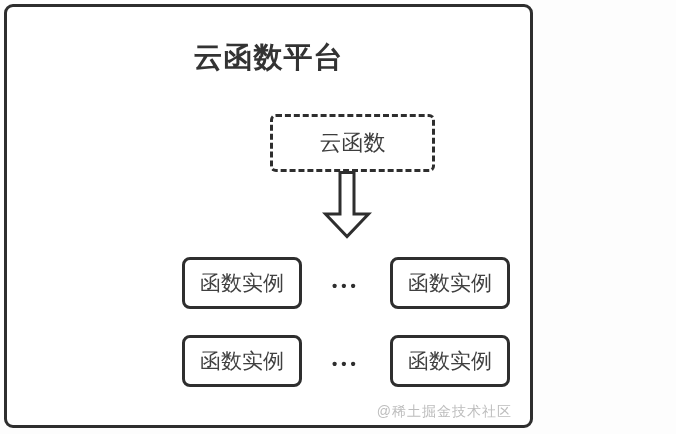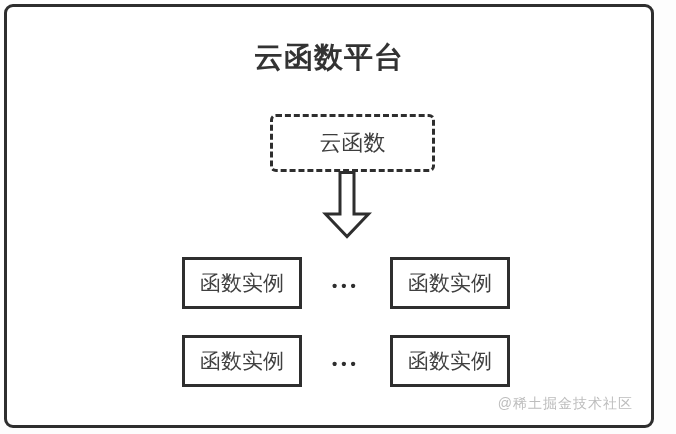--- a/index.html
+++ b/index.html
@@ -9,21 +9,21 @@
     height: 434px;
     background: #fdfdfd;
     font-family: "Liberation Sans", "DejaVu Sans", sans-serif;
     overflow: hidden;
     position: relative;
   }
   .frame {
     position: absolute;
     left: 4px;
     top: 4px;
-    width: 650px;
+    width: 529px;
     height: 424px;
     box-sizing: border-box;
     border: 3px solid #2e2e2e;
     border-radius: 9px;
     background: #ffffff;
     padding-left: 32px;
   }
   .title {
     position: absolute;
     left: 0;
@@ -58,21 +58,21 @@
     top: 164px;
     width: 50px;
     height: 68px;
   }
   .instance-box {
     position: absolute;
     width: 120px;
     height: 52px;
     box-sizing: border-box;
     border: 3px solid #2e2e2e;
-    border-radius: 0;
+    border-radius: 8px;
     background: #ffffff;
     display: flex;
     align-items: center;
     justify-content: center;
     font-size: 21px;
     color: #404040;
   }
   .box-r1-l { left: 175px; top: 250px; }
   .box-r1-r { left: 383px; top: 250px; }
   .box-r2-l { left: 175px; top: 328px; }
@@ -85,21 +85,21 @@
     font-weight: bold;
     color: #2e2e2e;
     letter-spacing: 4px;
     line-height: 15px;
   }
   .dots-r1 { left: 314px; top: 271px; }
   .dots-r2 { left: 314px; top: 349px; }
   .watermark {
     position: absolute;
     right: 18px;
-    bottom: 12px;
+    bottom: 4px;
     font-size: 14px;
     color: #bdbdbd;
     letter-spacing: 1px;
   }
 </style>
 </head>
 <body>
 
 <div class="frame">
 

